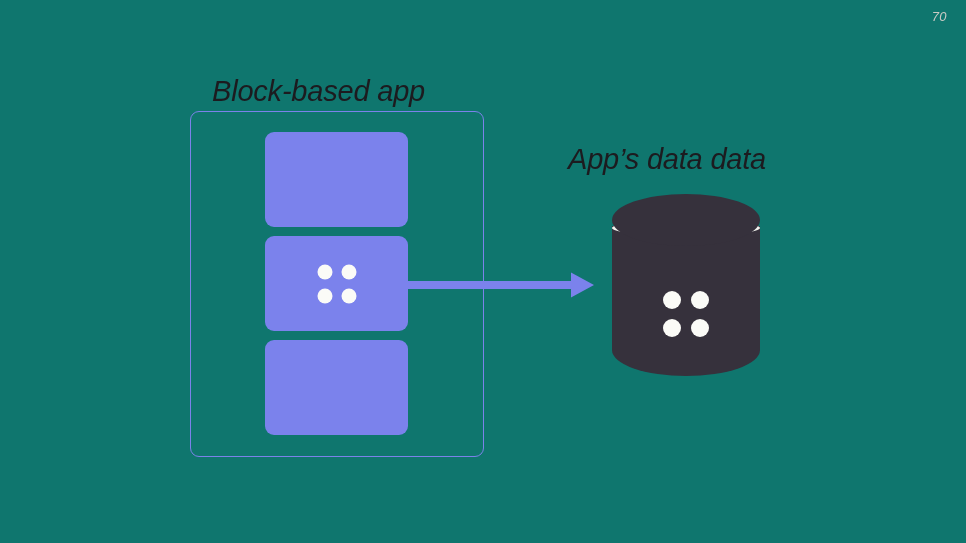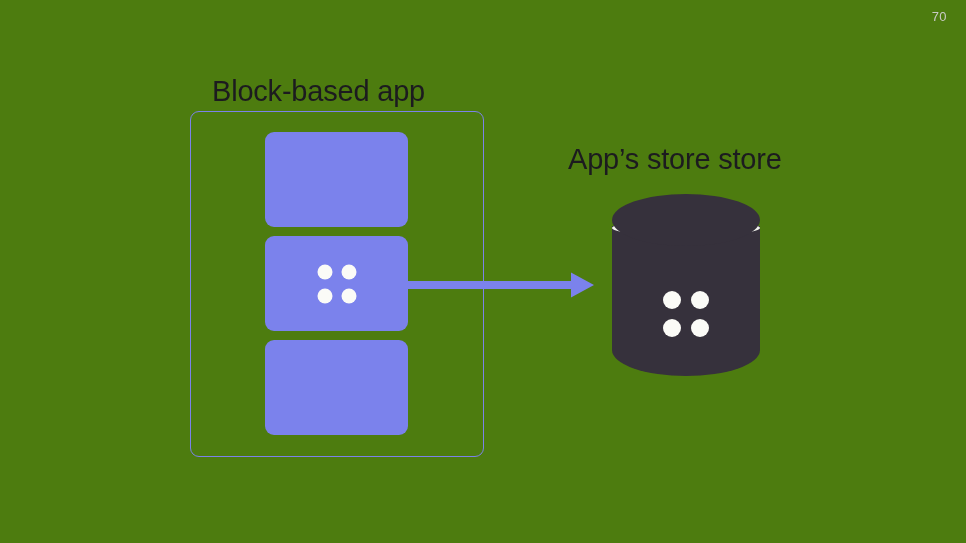--- a/index.html
+++ b/index.html
@@ -9,21 +9,22 @@
   body {
     width: 966px;
     height: 543px;
     overflow: hidden;
     font-family: "Liberation Sans", sans-serif;
   }
   #slide {
     position: relative;
     width: 966px;
     height: 543px;
-    background: #4d7c0f;
+    background: #0f766e;
+    font-style: italic;
   }
 
   
   .page-number {
     position: absolute;
     top: 9px;
     right: 19px;
     font-size: 13px;
     letter-spacing: 0.4px;
     color: #c9cac4;
@@ -165,21 +166,21 @@
       <span class="dot"></span>
     </div>
   </div>
 
   <div class="block" id="block-3"></div>
 
   <svg class="arrow" viewBox="0 0 192 26">
     <path d="M0 9 L167 9 L167 0.5 L190 13 L167 25.5 L167 17 L0 17 Z" fill="#7b82ec"></path>
   </svg>
 
-  <div class="heading" id="store-title">App’s store store</div>
+  <div class="heading" id="store-title">App’s data data</div>
 
   <div class="cylinder">
     <div class="cyl-body"></div>
     <div class="cyl-gap"></div>
     <div class="cyl-top"></div>
     <div class="dot-grid large cyl-dots">
       <span class="dot"></span>
       <span class="dot"></span>
       <span class="dot"></span>
       <span class="dot"></span>

